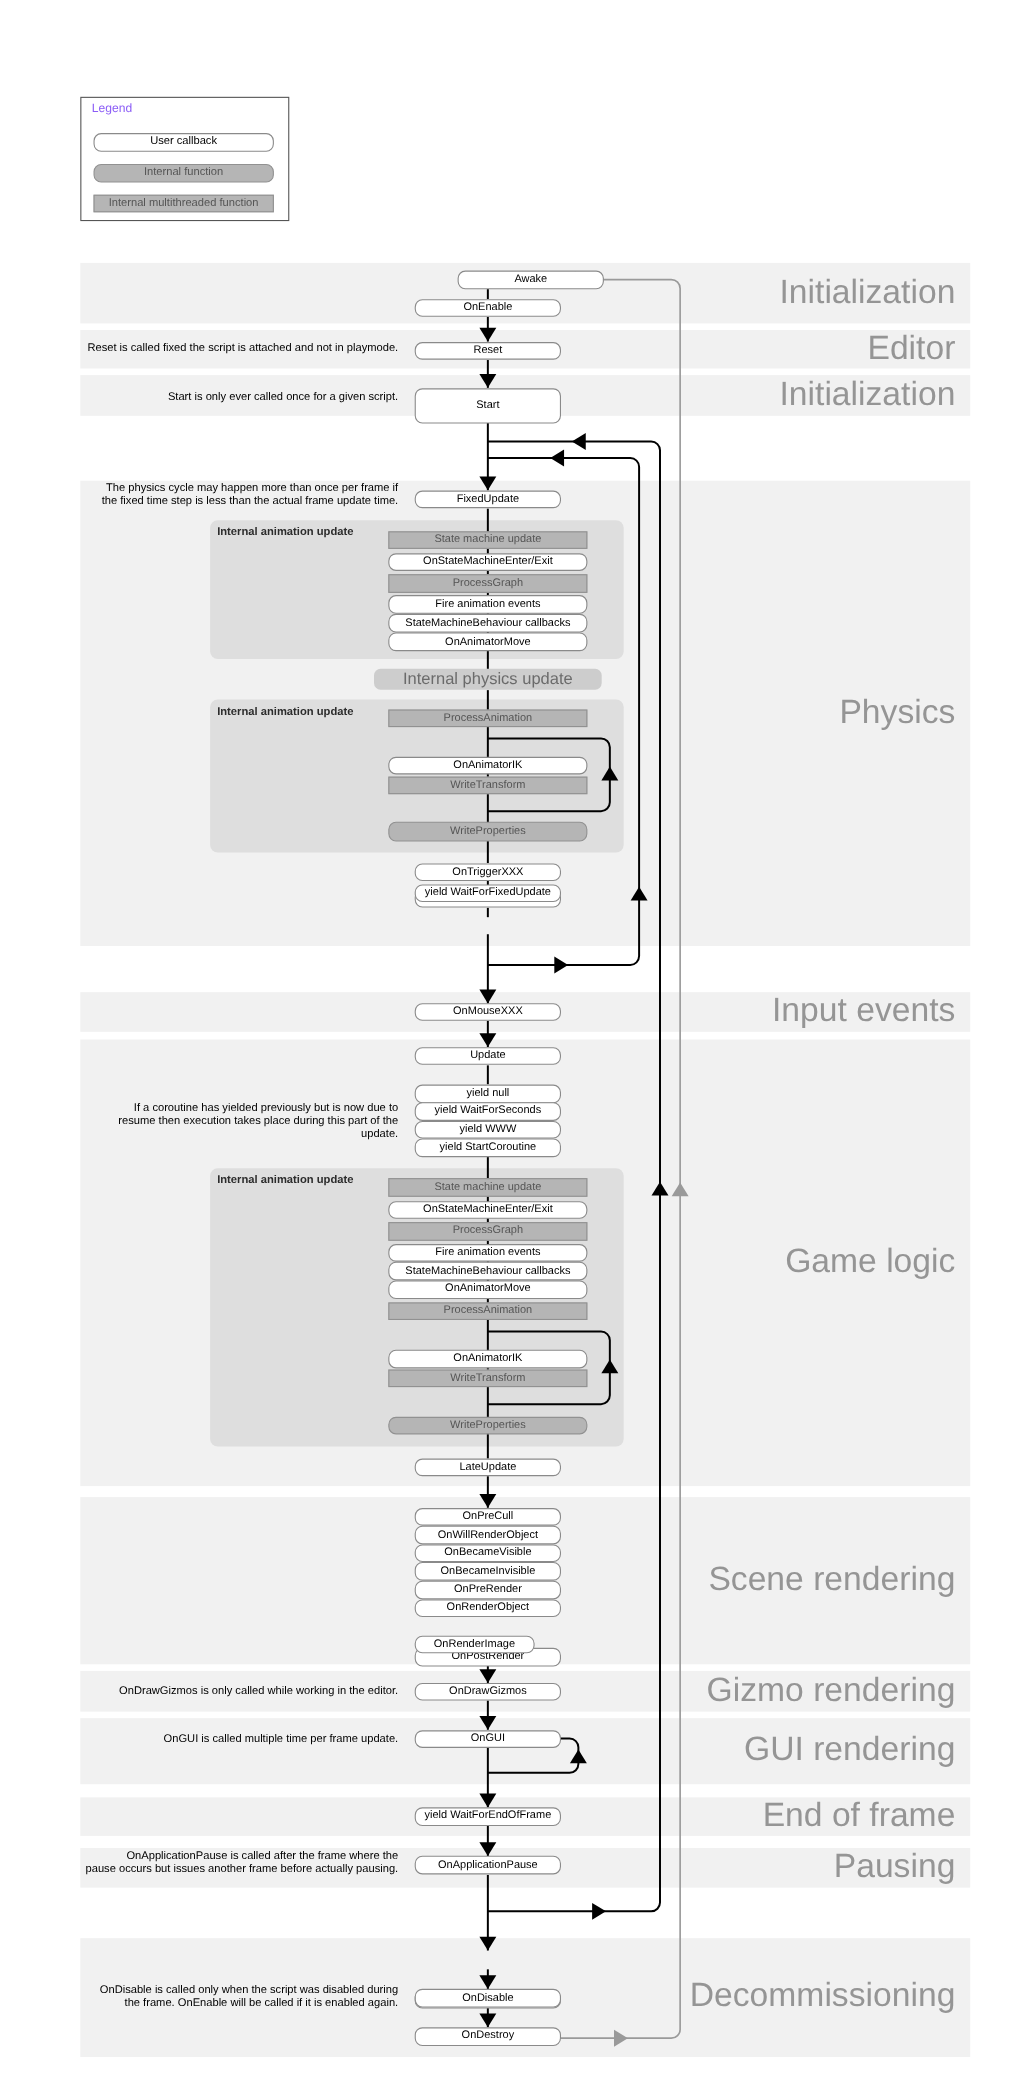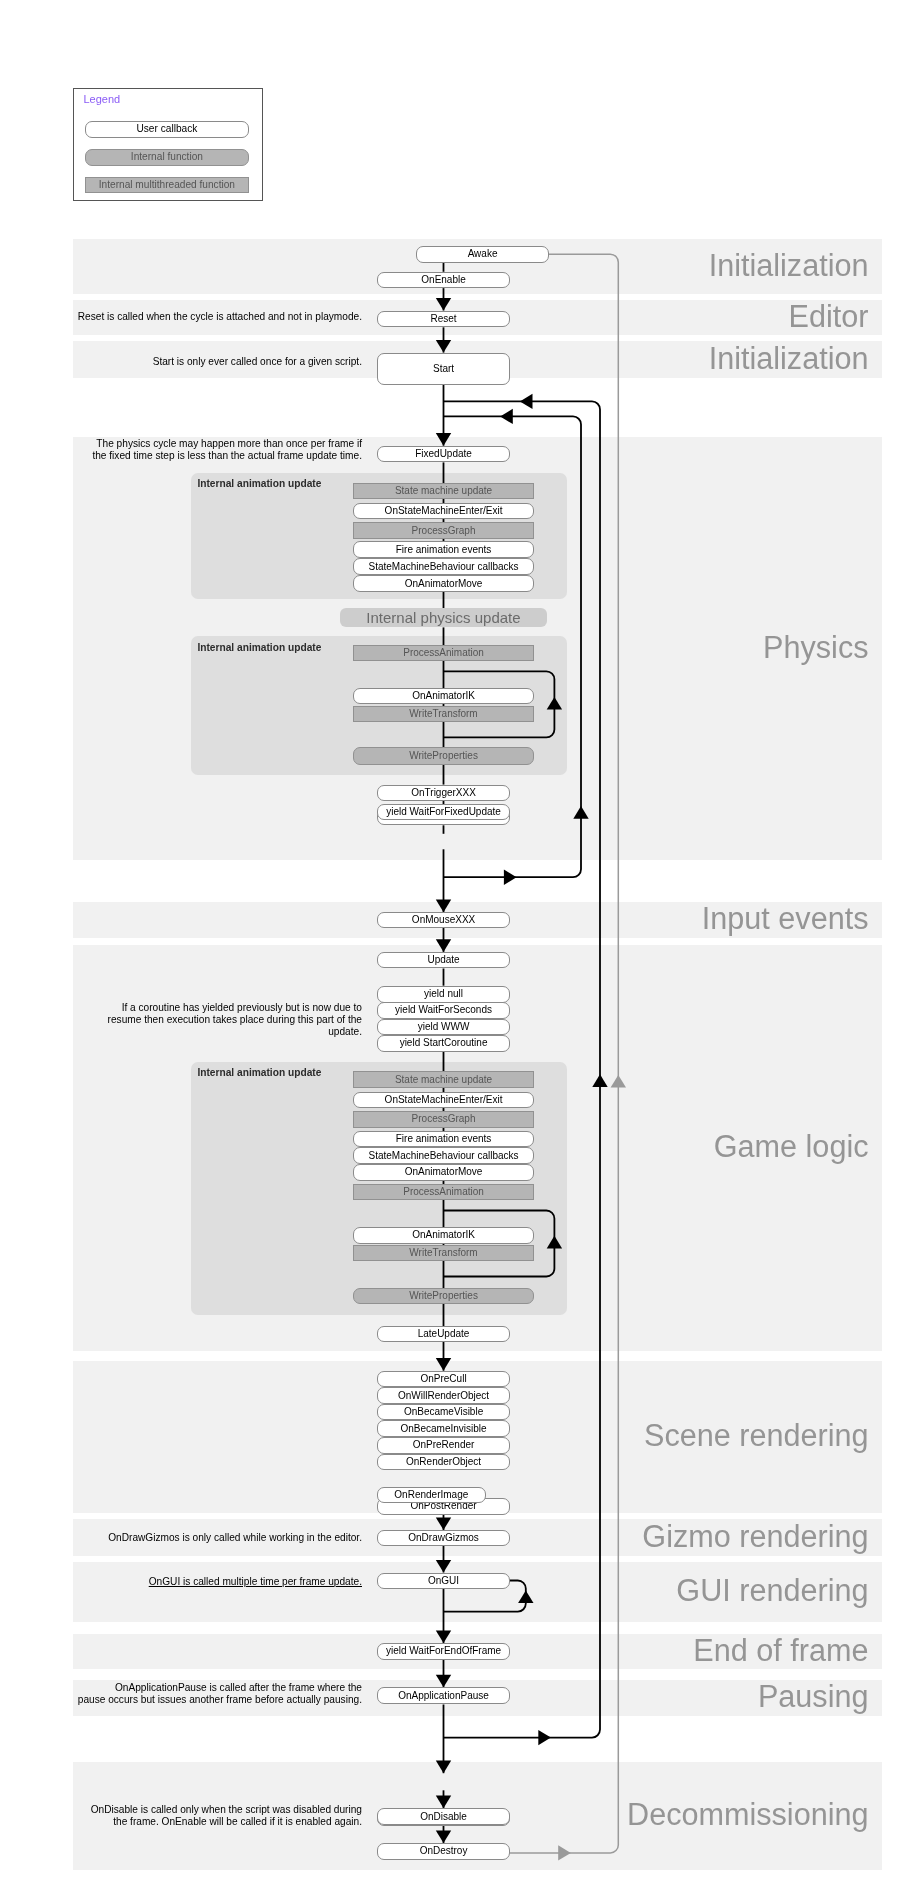--- a/index.html
+++ b/index.html
@@ -70,38 +70,38 @@
   <div id="panels">
       <div class="panel" style="left: 191.4px; top: 473.2px; width: 376px; height: 125.8px;"></div>
       <div class="panel-label" style="left: 197.4px; top: 478.4px;">Internal animation update</div>
       <div class="panel" style="left: 191.4px; top: 636.3px; width: 376px; height: 139.2px;"></div>
       <div class="panel-label" style="left: 197.4px; top: 641.5px;">Internal animation update</div>
       <div class="panel" style="left: 191.4px; top: 1061.9px; width: 376px; height: 253.4px;"></div>
       <div class="panel-label" style="left: 197.4px; top: 1067.1px;">Internal animation update</div>
     </div>
   <div id="notes">
       <div class="note" style="top: 311px; right: 558px;">
-        <div class="note-line">Reset is called when the cycle is attached and not in playmode.</div>
+        <div class="note-line">Reset is called fixed the script is attached and not in playmode.</div>
       </div>
       <div class="note" style="top: 356.2px; right: 558px;">
         <div class="note-line">Start is only ever called once for a given script.</div>
       </div>
       <div class="note" style="top: 438px; right: 558px;">
         <div class="note-line">The physics cycle may happen more than once per frame if</div>
         <div class="note-line">the fixed time step is less than the actual frame update time.</div>
       </div>
       <div class="note" style="top: 1002.4px; right: 558px;">
         <div class="note-line">If a coroutine has yielded previously but is now due to</div>
         <div class="note-line">resume then execution takes place during this part of the</div>
         <div class="note-line">update.</div>
       </div>
       <div class="note" style="top: 1532.2px; right: 558px;">
         <div class="note-line">OnDrawGizmos is only called while working in the editor.</div>
       </div>
-      <div class="note" style="top: 1576px; right: 558px; text-decoration: underline;">
+      <div class="note" style="top: 1576px; right: 558px;">
         <div class="note-line">OnGUI is called multiple time per frame update.</div>
       </div>
       <div class="note" style="top: 1681.9px; right: 558px;">
         <div class="note-line">OnApplicationPause is called after the frame where the</div>
         <div class="note-line">pause occurs but issues another frame before actually pausing.</div>
       </div>
       <div class="note" style="top: 1804px; right: 558px;">
         <div class="note-line">OnDisable is called only when the script was disabled during</div>
         <div class="note-line">the frame. OnEnable will be called if it is enabled again.</div>
       </div>

